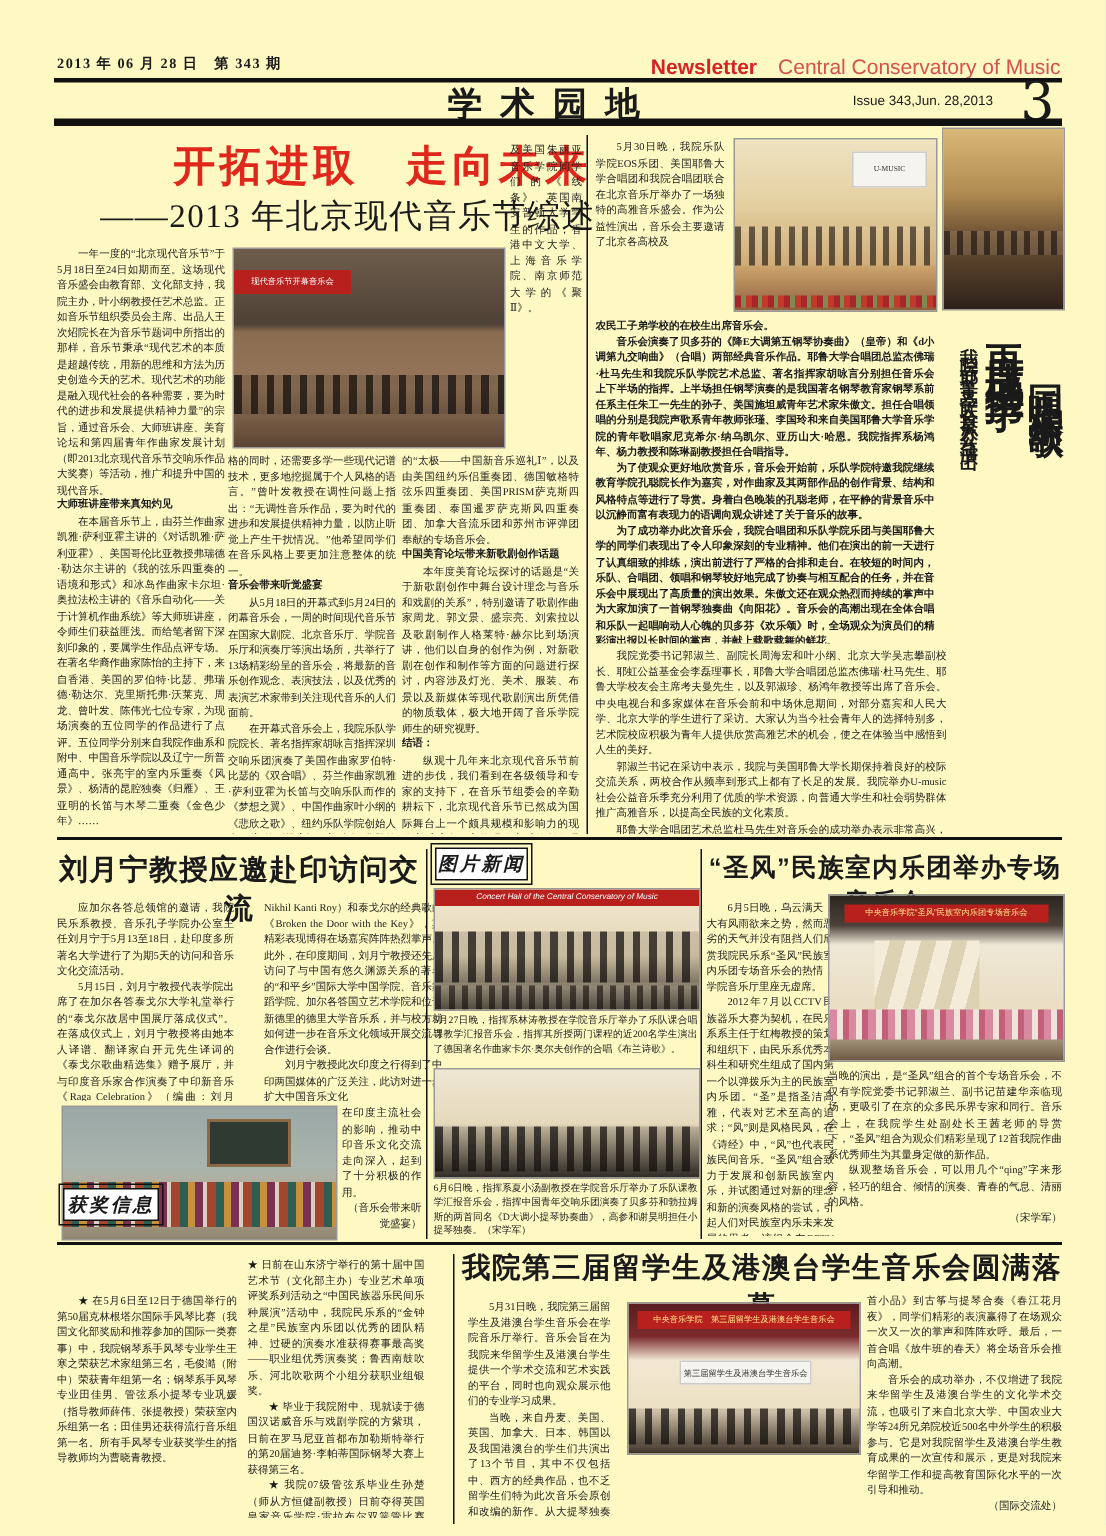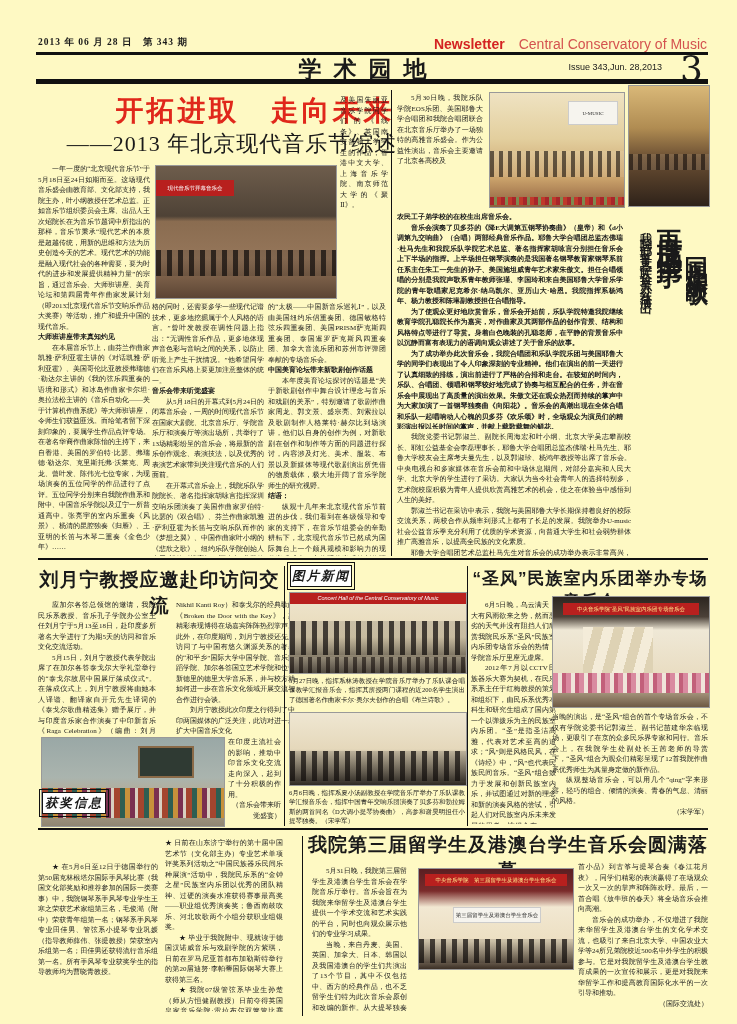--- a/index.html
+++ b/index.html
@@ -86,21 +86,21 @@
   <div class="photo ph-a" style="left:155px;top:165px;width:180px;height:132px;">
     <div class="banner" style="left:0;top:14px;width:78px;height:16px;">现代音乐节开幕音乐会</div>
     <div class="figs" style="bottom:22px;"></div>
   </div>
 
   <div class="col" style="left:340px;top:95px;width:48px;height:200px;">
     <p class="noindent">及美国朱丽亚音乐学院同学们的《线条》、英国南安普顿大学学生的作品，香港中文大学、上海音乐学院、南京师范大学的《聚Ⅱ》。</p>
   </div>
 
   <div class="col" style="left:152px;top:302px;width:112px;height:254px;">
-    <p class="noindent">格的同时，还需要多学一些现代记谱技术，更多地挖掘属于个人风格的语言。”曾叶发教授在调性问题上指出：“无调性音乐作品，更多地体现声音色彩与音响之间的关系，以防止听觉上产生干扰情况。”他希望同学们在音乐风格上要更加注意整体的统一。</p>
+    <p class="noindent">格的同时，还需要多学一些现代记谱技术，更多地挖掘属于个人风格的语言。”曾叶发教授在调性问题上指出：“无调性音乐作品，要为时代的进步和发展提供精神力量，以防止听觉上产生干扰情况。”他希望同学们在音乐风格上要更加注意整体的统一。</p>
     <p class="subhead noindent">音乐会带来听觉盛宴</p>
     <p>从5月18日的开幕式到5月24日的闭幕音乐会，一周的时间现代音乐节在国家大剧院、北京音乐厅、学院音乐厅和演奏厅等演出场所，共举行了13场精彩纷呈的音乐会，将最新的音乐创作观念、表演技法，以及优秀的表演艺术家带到关注现代音乐的人们面前。</p>
     <p>在开幕式音乐会上，我院乐队学院院长、著名指挥家胡咏言指挥深圳交响乐团演奏了美国作曲家罗伯特·比瑟的《双合唱》、芬兰作曲家凯雅·萨利亚霍为长笛与交响乐队而作的《梦想之翼》、中国作曲家叶小纲的《悲欣之歌》、纽约乐队学院创始人大卫·朗的《楼宇》、迈克尔·戈登的《重写贝多芬第七交响乐》等作品。前国务院副总理李岚清，院长王次炤、党委书记郭淑兰和郭淑珍等教授到现场观看了音乐会。闭幕式音乐会是第四届青年作曲家发展计划决赛音乐会，著名指挥家张国勇指挥青岛交响乐团演奏了最终入围的作品。</p>
   </div>
 
   <div class="col" style="left:268px;top:302px;width:118px;height:254px;">
     <p class="noindent">的“太极——中国新音乐巡礼Ⅰ”，以及由美国纽约乐侣重奏团、德国敏格特弦乐四重奏团、美国PRISM萨克斯四重奏团、泰国暹罗萨克斯风四重奏团、加拿大音流乐团和苏州市评弹团奉献的专场音乐会。</p>
     <p class="subhead noindent">中国美育论坛带来新歌剧创作话题</p>
     <p>本年度美育论坛探讨的话题是“关于新歌剧创作中舞台设计理念与音乐和戏剧的关系”，特别邀请了歌剧作曲家周龙、郭文景、盛宗亮、刘索拉以及歌剧制作人格莱特·赫尔比到场演讲，他们以自身的创作为例，对新歌剧在创作和制作等方面的问题进行探讨，内容涉及灯光、美术、服装、布景以及新媒体等现代歌剧演出所凭借的物质载体，极大地开阔了音乐学院师生的研究视野。</p>
     <p class="subhead noindent">结语：</p>

